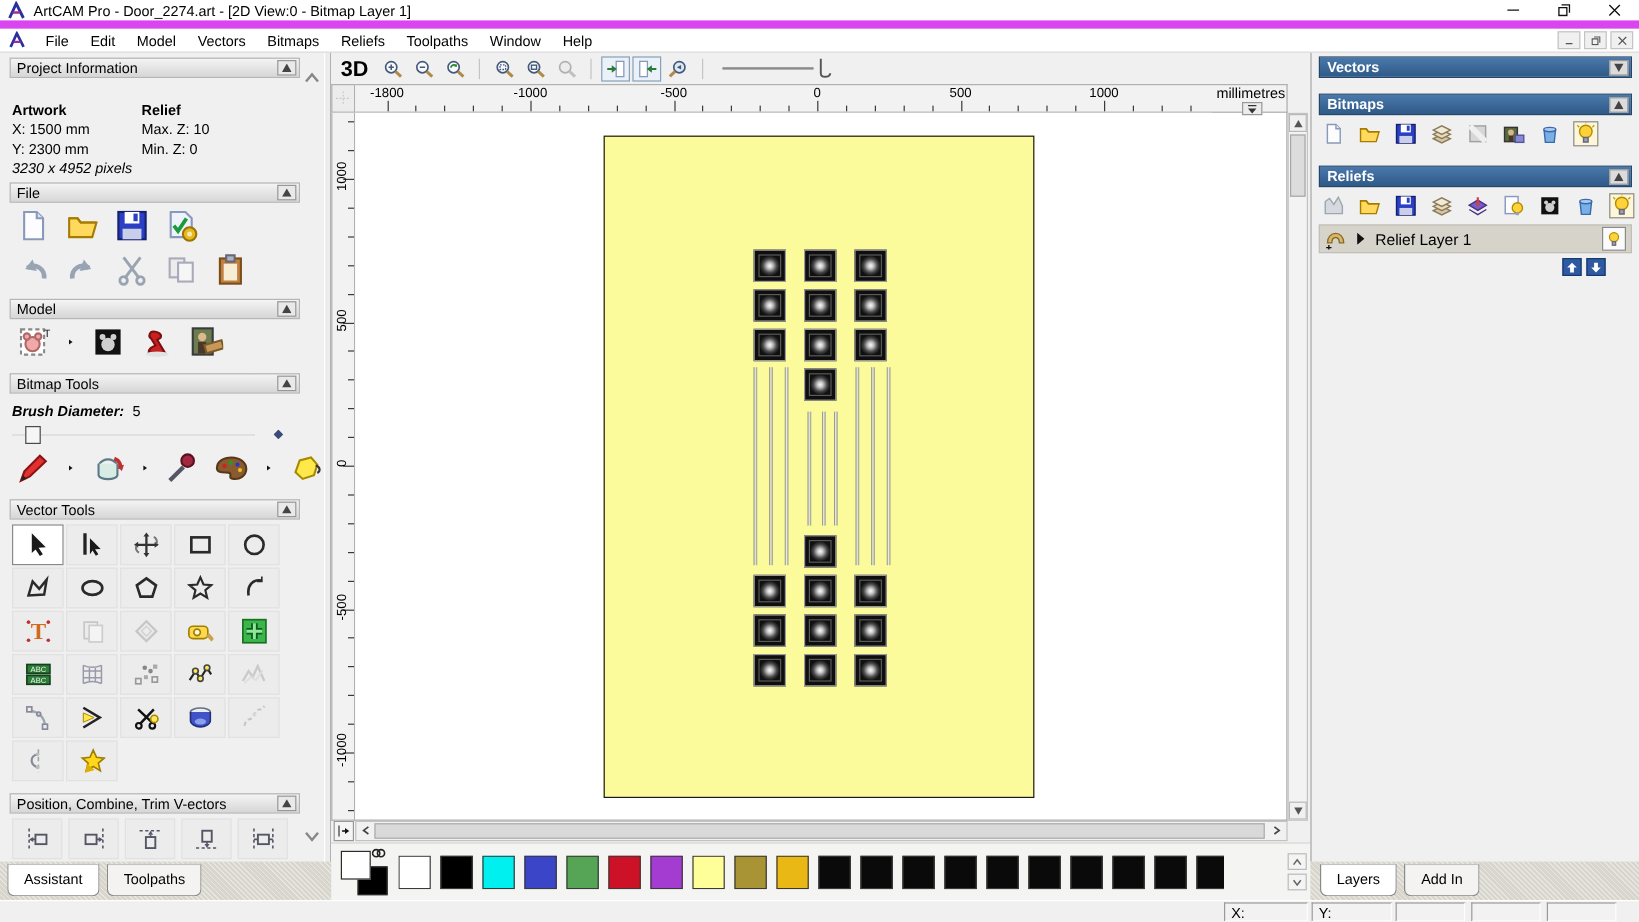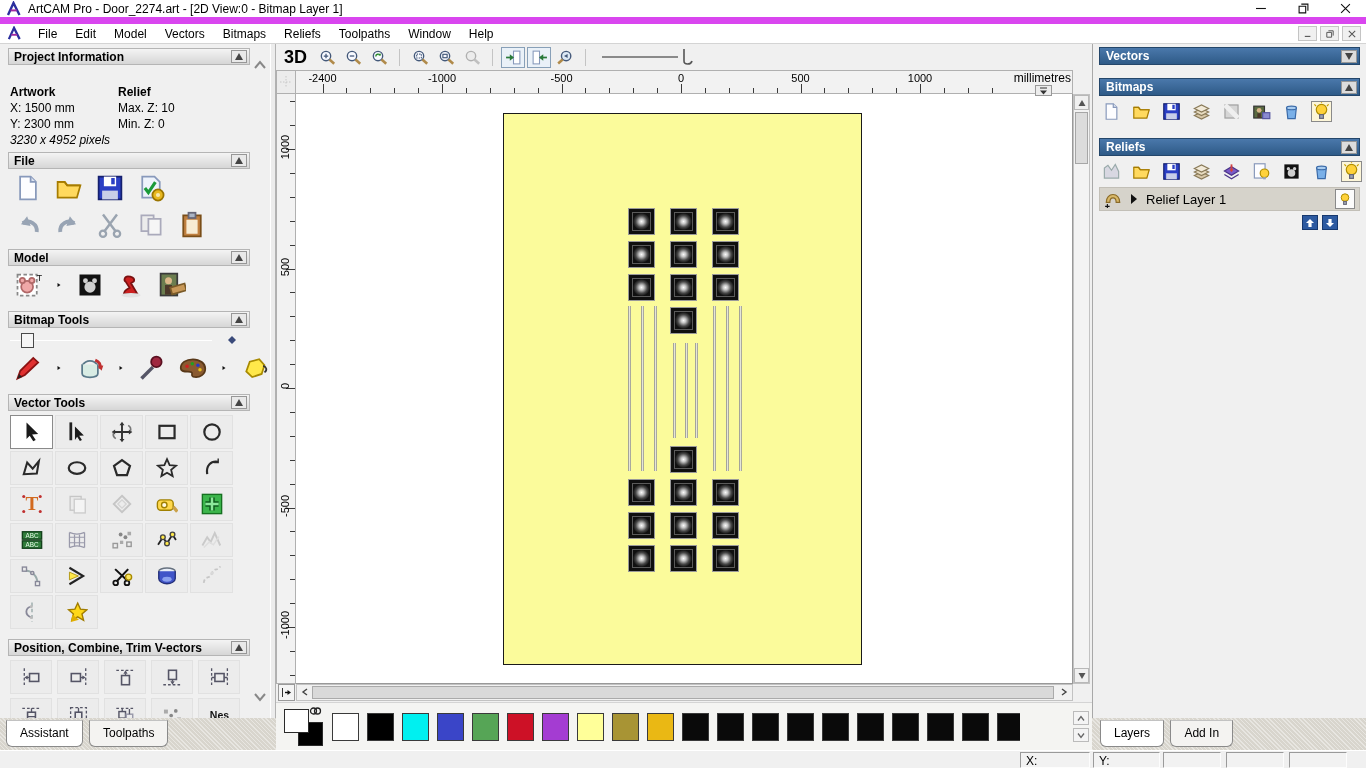--- a/index.html
+++ b/index.html
@@ -19,21 +19,21 @@
   #menubar{position:absolute;left:0;top:24px;width:1366px;height:20px;background:#fff;border-bottom:1px solid #d4d4d4;display:flex;align-items:center;}
   .micon{width:15px;height:15px;margin:0 7px;flex:0 0 auto;}
   #menu-items{display:flex;}
   .menu-item{padding:2px 9px;}
   .mdictl{margin-left:auto;display:flex;gap:3px;margin-right:5px;}
   .mdib{width:19px;height:15px;border:1px solid #c4c4c4;background:#f0f0f0;display:flex;align-items:center;justify-content:center;}
   .mdib svg{width:8px;height:8px;}
 
   
   #left-panel{position:absolute;left:0;top:44px;width:270px;height:674px;background:#f0f0f0;overflow:hidden;padding:4px 0 0 8px;}
-  .sec-h{width:242px;height:17px;background:linear-gradient(#f4f4f4,#d6d6d6);border:1px solid #b5b5b5;display:flex;align-items:center;font-weight:bold;padding:0 2px 0 5px;}
+  .sec-h{width:242px;height:17px;background:linear-gradient(#f4f4f4,#d6d6d6);border:1px solid #b5b5b5;display:flex;align-items:center;font-weight:normal;padding:0 2px 0 5px;}
   .roll{margin-left:auto;width:16px;height:13px;background:#e9e9e9;border:1px solid #979797;display:flex;align-items:center;justify-content:center;}
   .roll svg{width:8px;height:7px;}
   .proj{display:grid;grid-template-columns:108px 1fr;padding:19px 0 4px 2px;line-height:16px;}
   .proj .pix{grid-column:1 / span 2;font-style:italic;}
   .icon-row{display:flex;align-items:center;gap:13px;padding:5px 0 4px 6px;height:37px;}
   .ic{width:28px;height:28px;flex:0 0 auto;}
   .ic svg{width:100%;height:100%;}
   .ic.fly{width:8px;height:12px;align-self:center;}
   .brush-row{display:flex;align-items:baseline;padding:8px 0 0 2px;font-weight:bold;font-style:italic;}
   .brush-row .val{font-style:normal;font-weight:normal;margin-left:7px;}
@@ -353,20 +353,24 @@
       </div>
     </div>
 
   <div class="sec-h" style="margin-top:8px">
     <span>Bitmap Tools</span>
     <span class="roll">
         <svg viewBox="0 0 8 7">
           <path d="M4 0l4 7H0z" fill="#444"></path>
         </svg>
       </span>
+  </div>
+  <div class="brush-row">
+    <span>Brush Diameter:</span>
+    <span class="val">5</span>
   </div>
   <div class="slider">
     <div class="track"></div>
     <div class="handle"></div>
     <svg class="spin" viewBox="0 0 8 8">
         <path d="M4 0l4 4-4 4-4-4z" fill="#3a4a7a"></path>
       </svg>
   </div>
   <div class="icon-row">
       <div class="ic">
@@ -820,21 +824,21 @@
         <div class="htick minor" style="left: 552.3px;"></div>
         <div class="htick minor" style="left: 576.2px;"></div>
         <div class="htick minor" style="left: 600.1px;"></div>
         <div class="htick major" style="left: 624px;"></div>
         <div class="htick minor" style="left: 647.9px;"></div>
         <div class="htick minor" style="left: 671.8px;"></div>
         <div class="htick minor" style="left: 695.7px;"></div>
         <div class="htick minor" style="left: 719.6px;"></div>
         <div class="htick major" style="left: 743.5px;"></div>
         <div class="htick minor" style="left: 767.4px;"></div>
-        <span class="hlabel" style="left: 26.5px;">-2400</span>
+        <span class="hlabel" style="left: 26.5px;">-1800</span>
         <span class="hlabel" style="left: 146px;">-1000</span>
         <span class="hlabel" style="left: 265.5px;">-500</span>
         <span class="hlabel" style="left: 385px;">0</span>
         <span class="hlabel" style="left: 504.5px;">500</span>
         <span class="hlabel" style="left: 624px;">1000</span>
       </div>
     <div id="runit">
       <span>millimetres</span>
       <div class="unit-btn">
           <svg viewBox="0 0 9 9">

